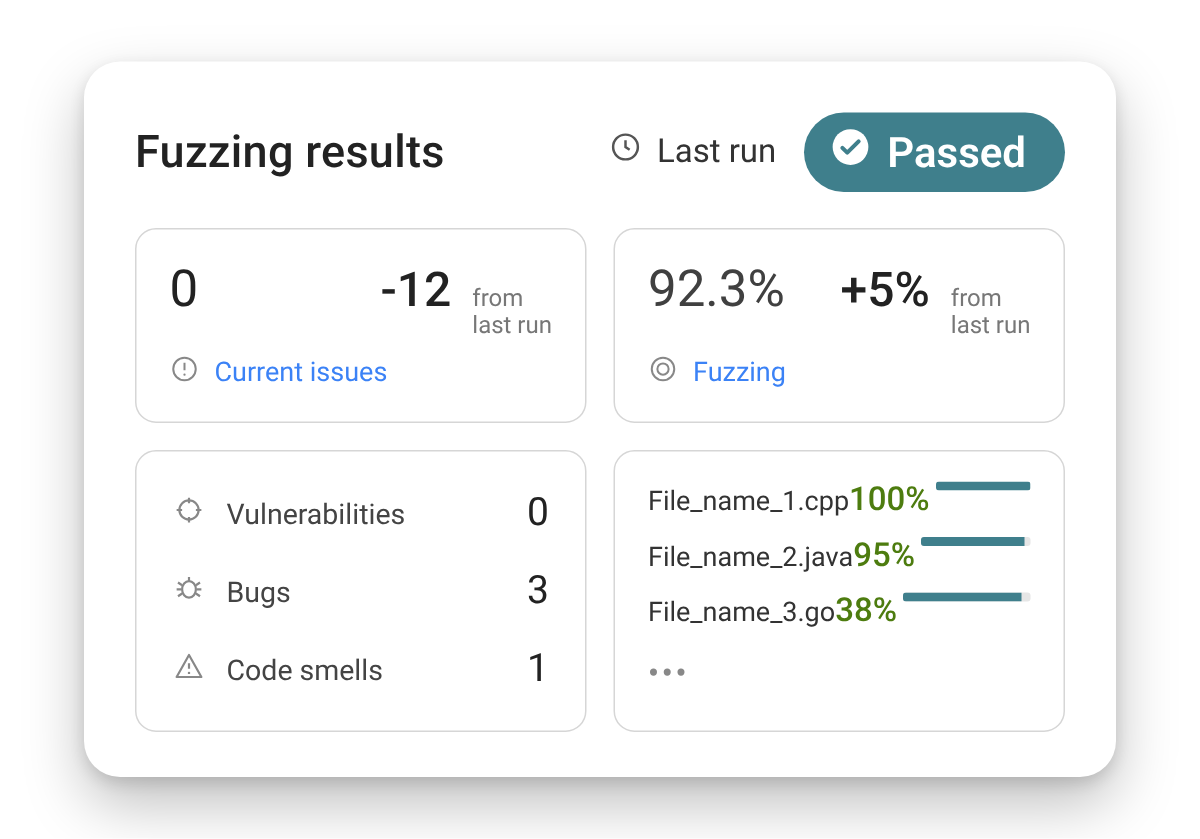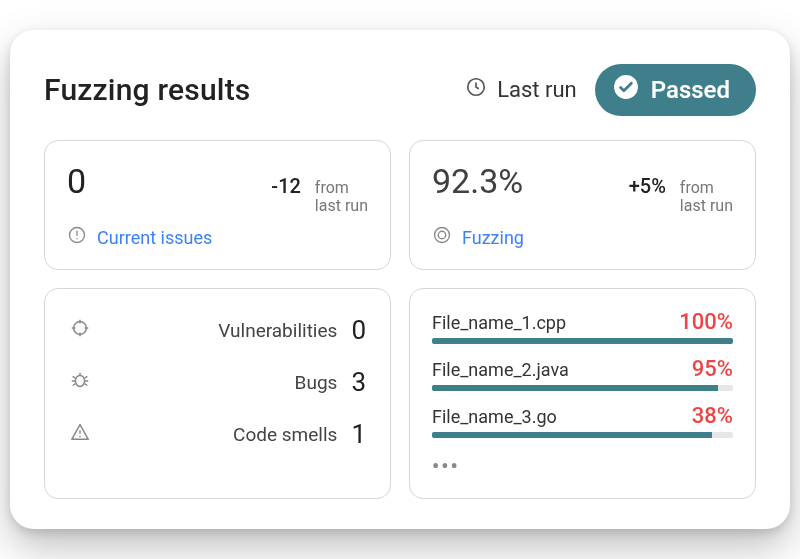--- a/index.html
+++ b/index.html
@@ -5,21 +5,21 @@
   * { box-sizing: border-box; margin: 0; padding: 0; }
   html, body { width: 800px; height: 559px; }
   body {
     font-family: -apple-system, BlinkMacSystemFont, "Segoe UI", Roboto, Helvetica, Arial, sans-serif;
     background: #fff;
     display: flex;
     align-items: center;
     justify-content: center;
   }
   .panel {
-    width: 780px;
+    width: 688px;
     background: #fff;
     border-radius: 24px;
     box-shadow: 0 18px 40px rgba(0,0,0,0.25), 0 4px 10px rgba(0,0,0,0.12);
     padding: 34px 34px 30px 34px;
   }
   .header {
     display: flex;
     align-items: center;
     justify-content: space-between;
     margin-bottom: 24px;
@@ -44,21 +44,21 @@
   }
   .lastrun svg { width: 22px; height: 22px; }
   .badge {
     display: flex;
     align-items: center;
     gap: 12px;
     background: #3f7f8c;
     color: #fff;
     padding: 10px 26px 10px 18px;
     border-radius: 999px;
-    font-size: 24px;
+    font-size: 28px;
     font-weight: 600;
   }
   .badge svg { width: 26px; height: 26px; }
 
   .grid {
     display: grid;
     grid-template-columns: 1fr 1fr;
     gap: 18px;
   }
   .card {
@@ -76,21 +76,21 @@
     margin-bottom: 10px;
   }
   .stat-main {
     font-size: 34px;
     font-weight: 400;
     color: #222;
     flex: 1;
   }
   .stat-main.teal { color: #404040; }
   .stat-delta {
-    font-size: 20px;
+    font-size: 32px;
     font-weight: 500;
     color: #222;
   }
   .stat-hint {
     font-size: 16px;
     line-height: 1.15;
     color: #777;
   }
   .stat-label {
     display: flex;
@@ -100,36 +100,35 @@
     font-size: 18px;
   }
   .stat-label svg { width: 20px; height: 20px; }
 
   
   .issue-list { display: flex; flex-direction: column; gap: 22px; padding: 6px 2px; }
   .issue-row {
     display: flex;
     align-items: center;
     gap: 14px;
-    text-align: right;
   }
   .issue-row svg { width: 22px; height: 22px; flex-shrink: 0; }
   .issue-name { flex: 1; font-size: 19px; color: #444; }
   .issue-count { font-size: 26px; color: #222; }
 
   
   .file-list { display: flex; flex-direction: column; gap: 12px; }
-  .file-row { display: flex; flex-direction: column; gap: 4px; }
+  .file-row { display: flex; gap: 4px; }
   .file-line {
     display: flex;
     align-items: baseline;
     justify-content: space-between;
   }
   .file-name { font-size: 18px; color: #333; }
-  .file-pct  { font-size: 22px; color: #ef4444; font-weight: 500; }
+  .file-pct  { font-size: 22px; color: #4d7c0f; font-weight: 500; }
   .bar-track {
     width: 100%;
     height: 6px;
     background: #e6e6e6;
     border-radius: 2px;
     overflow: hidden;
   }
   .bar-fill {
     height: 100%;
     background: #3f7f8c;

